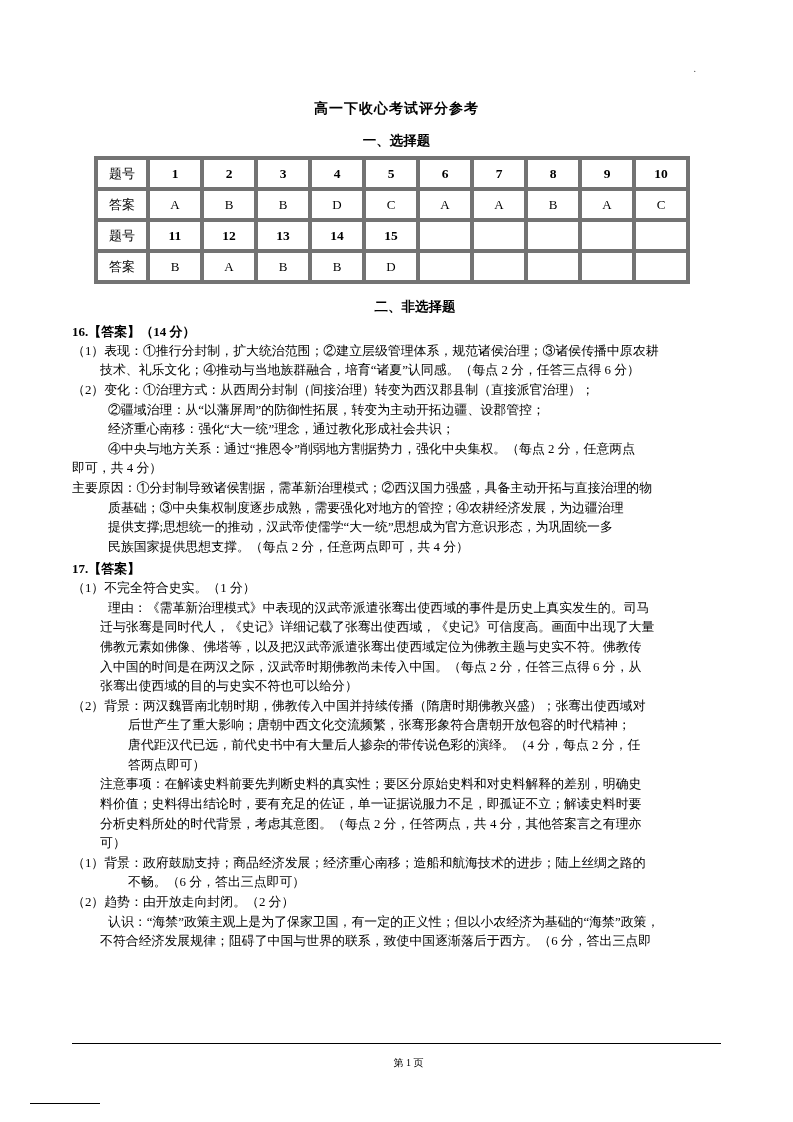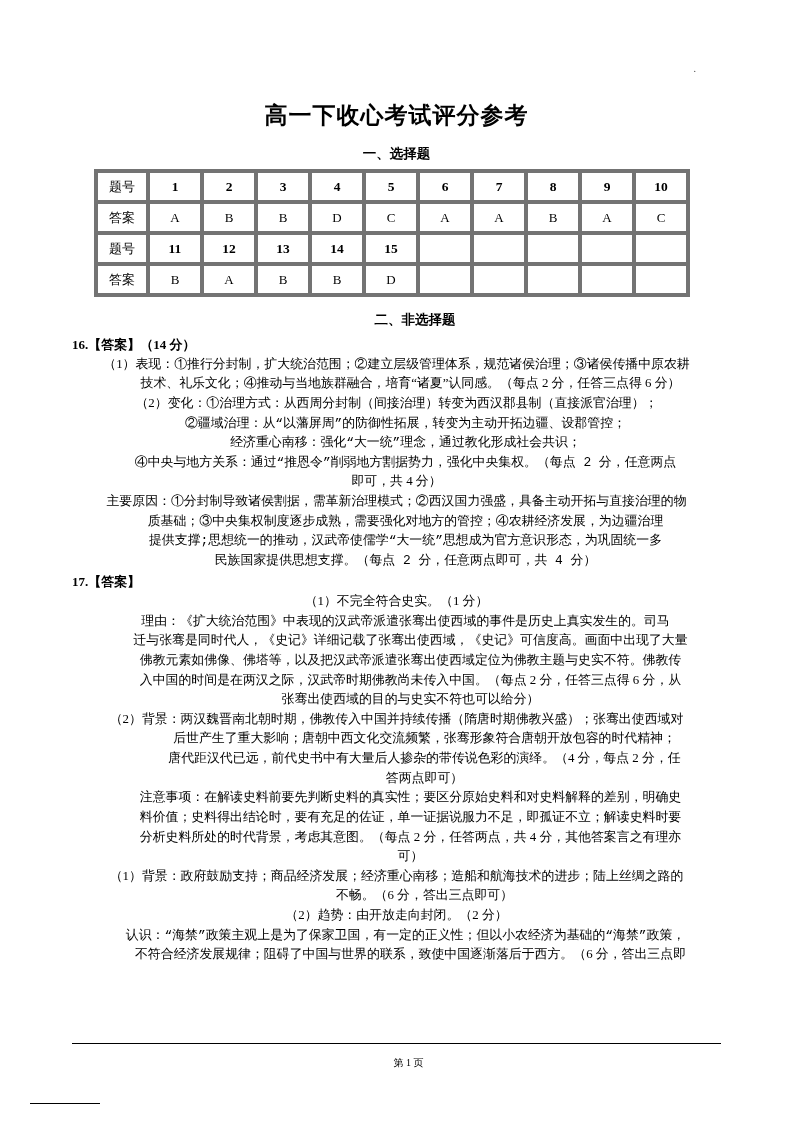--- a/index.html
+++ b/index.html
@@ -18,21 +18,21 @@
   .page {
     position: absolute;
     left: 0; top: 0;
     width: 793px;
     height: 1122px;
     box-sizing: border-box;
     padding: 62px 72px 40px 72px;
   }
   .doc-title {
     text-align: center;
-    font-size: 23px;
+    font-size: 14px;
     font-weight: bold;
     letter-spacing: 1px;
     margin: 38px 0 14px 0;
   }
   .section-head {
     font-size: 13.5px;
     font-weight: bold;
     margin: 6px 0 6px 0;
     text-align: center;
   }
@@ -70,25 +70,24 @@
     line-height: 1.52;
   }
   .qhead {
     font-weight: bold;
     font-size: 13px;
     margin-top: 2px;
   }
   .line {
     margin: 0;
     text-indent: 0;
-    text-align: center;
   }
   .ind0 { margin-left: 0px; }
   .ind2 { margin-left: 28px; }
-  .ind3 { margin-left: 18px; font-family: Liberation Mono, monospace; }
+  .ind3 { margin-left: 36px; }
   .ind4 { margin-left: 56px; }
   .footer {
     position: absolute;
     left: 12px;
     bottom: 52px;
     width: 793px;
     text-align: center;
     font-size: 10px;
   }
   .footer-rule {
@@ -196,21 +195,21 @@
     <div class="line ind0">即可，共 4 分）</div>
     <div class="line ind0">主要原因：①分封制导致诸侯割据，需革新治理模式；②西汉国力强盛，具备主动开拓与直接治理的物</div>
     <div class="line ind3">质基础；③中央集权制度逐步成熟，需要强化对地方的管控；④农耕经济发展，为边疆治理</div>
     <div class="line ind3">提供支撑;思想统一的推动，汉武帝使儒学“大一统”思想成为官方意识形态，为巩固统一多</div>
     <div class="line ind3">民族国家提供思想支撑。（每点 2 分，任意两点即可，共 4 分）</div>
   </div>
 
   <div class="qblock">
     <div class="qhead">17.【答案】</div>
     <div class="line ind0">（1）不完全符合史实。（1 分）</div>
-    <div class="line ind3">理由：《扩大统治范围》中表现的汉武帝派遣张骞出使西域的事件是历史上真实发生的。司马</div>
+    <div class="line ind3">理由：《需革新治理模式》中表现的汉武帝派遣张骞出使西域的事件是历史上真实发生的。司马</div>
     <div class="line ind2">迁与张骞是同时代人，《史记》详细记载了张骞出使西域，《史记》可信度高。画面中出现了大量</div>
     <div class="line ind2">佛教元素如佛像、佛塔等，以及把汉武帝派遣张骞出使西域定位为佛教主题与史实不符。佛教传</div>
     <div class="line ind2">入中国的时间是在两汉之际，汉武帝时期佛教尚未传入中国。（每点 2 分，任答三点得 6 分，从</div>
     <div class="line ind2">张骞出使西域的目的与史实不符也可以给分）</div>
     <div class="line ind0">（2）背景：两汉魏晋南北朝时期，佛教传入中国并持续传播（隋唐时期佛教兴盛）；张骞出使西域对</div>
     <div class="line ind4">后世产生了重大影响；唐朝中西文化交流频繁，张骞形象符合唐朝开放包容的时代精神；</div>
     <div class="line ind4">唐代距汉代已远，前代史书中有大量后人掺杂的带传说色彩的演绎。（4 分，每点 2 分，任</div>
     <div class="line ind4">答两点即可）</div>
     <div class="line ind2">注意事项：在解读史料前要先判断史料的真实性；要区分原始史料和对史料解释的差别，明确史</div>
     <div class="line ind2">料价值；史料得出结论时，要有充足的佐证，单一证据说服力不足，即孤证不立；解读史料时要</div>

